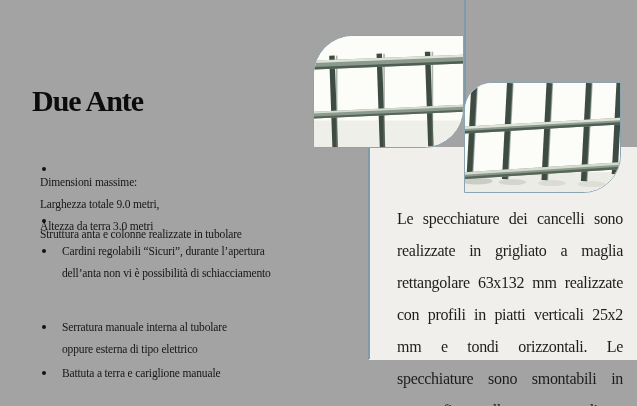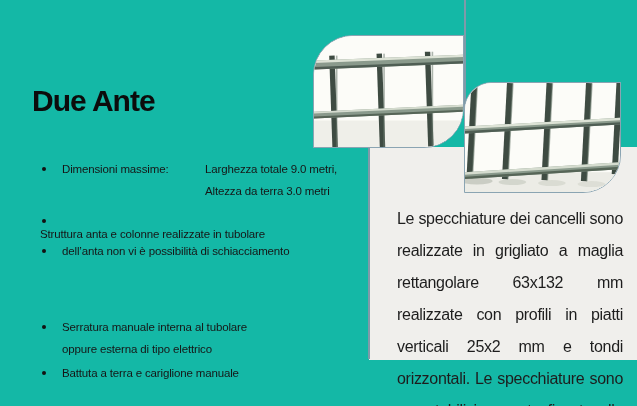--- a/index.html
+++ b/index.html
@@ -1,37 +1,37 @@
 <!DOCTYPE html>
 <html><head>
 <meta charset="utf-8">
 <style>
   html,body{margin:0;padding:0;background:#ffffff;}
   .page{
     position:relative;width:637px;height:406px;overflow:hidden;
-    background:#14b8a6;color:#151515;
-    font-family:Liberation Sans, sans-serif;
+    background:#a3a3a3;color:#151515;
+    font-family:Liberation Serif, serif;
   }
   .title{
     position:absolute;left:32px;top:84px;
     font-size:30px;font-weight:bold;letter-spacing:-1px;color:#0c0c0c;
     white-space:nowrap;
   }
   .heading{
     position:absolute;left:40px;top:127px;
     font-size:13px;font-weight:bold;color:#101010;white-space:nowrap;
   }
   .bullet{
     position:absolute;left:40px;display:flex;align-items:flex-start;
     font-size:11.5px;letter-spacing:-0.15px;line-height:22px;color:#161616;
     white-space:nowrap;
   }
   .marker{width:22px;flex:none;display:flex;}
   .dot{width:4px;height:4px;border-radius:50%;background:#121212;margin-top:9px;margin-left:2px;}
-  .b1{top:158px;} .b2{top:210px;flex-direction:column;} .b3{top:240px;} .b4{top:292px;margin-top:24px;} .b5{top:340px;margin-top:22px;}
+  .b1{top:158px;flex-direction:column;} .b2{top:210px;flex-direction:column;} .b3{top:240px;} .b4{top:292px;margin-top:24px;} .b5{top:340px;margin-top:22px;}
   .b1 .label{width:143px;flex:none;}
   .col{display:flex;flex-direction:column;}
 
   .info-panel{
     position:absolute;left:369px;top:147px;width:268px;height:213px;
     background:#f0efec;
   }
   .vline{position:absolute;width:1.5px;background:#7f9aa9;}
   .vline-top{left:464px;top:0;height:192px;}
   .vline-left{left:368px;top:147px;height:212px;}
@@ -133,20 +133,21 @@
     <span class="col">
       <span>Struttura anta e colonne realizzate in tubolare</span>
     </span>
   </div>
 
   <div class="bullet b3">
     <span class="marker">
         <span class="dot"></span>
       </span>
     <span class="col">
+      <span>Cardini regolabili “Sicuri”, durante l’apertura</span>
       <span>dell’anta non vi è possibilità di schiacciamento</span>
     </span>
   </div>
 
   <div class="bullet b4">
     <span class="marker">
         <span class="dot"></span>
       </span>
     <span class="col">
       <span>Serratura manuale interna al tubolare</span>

